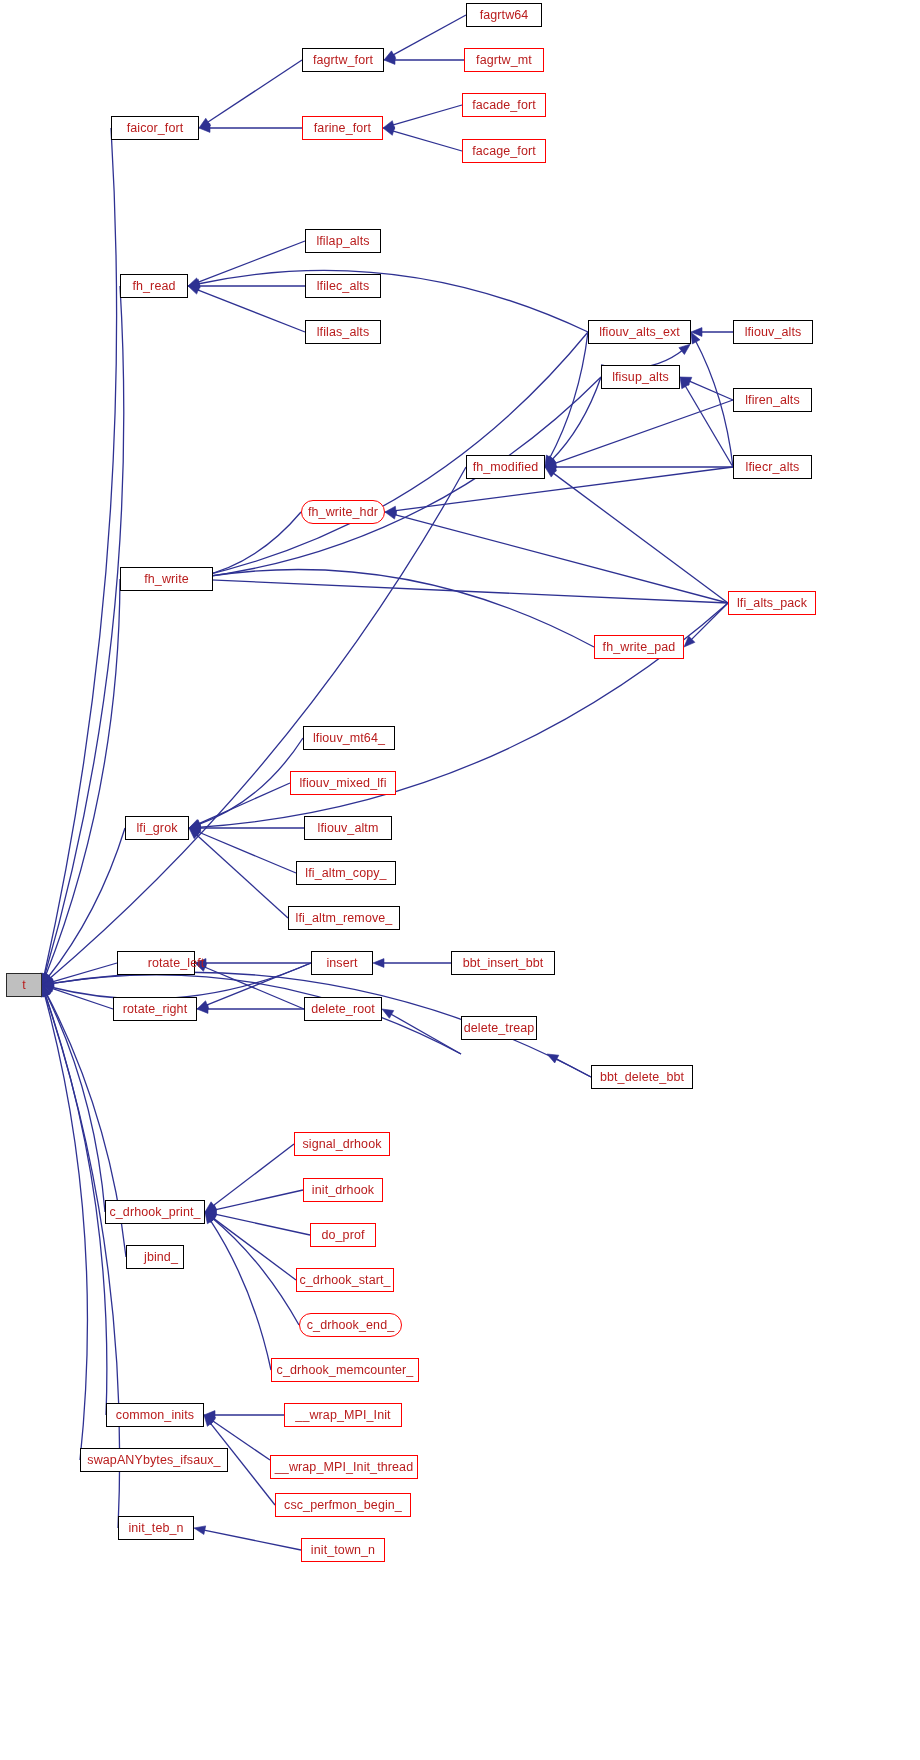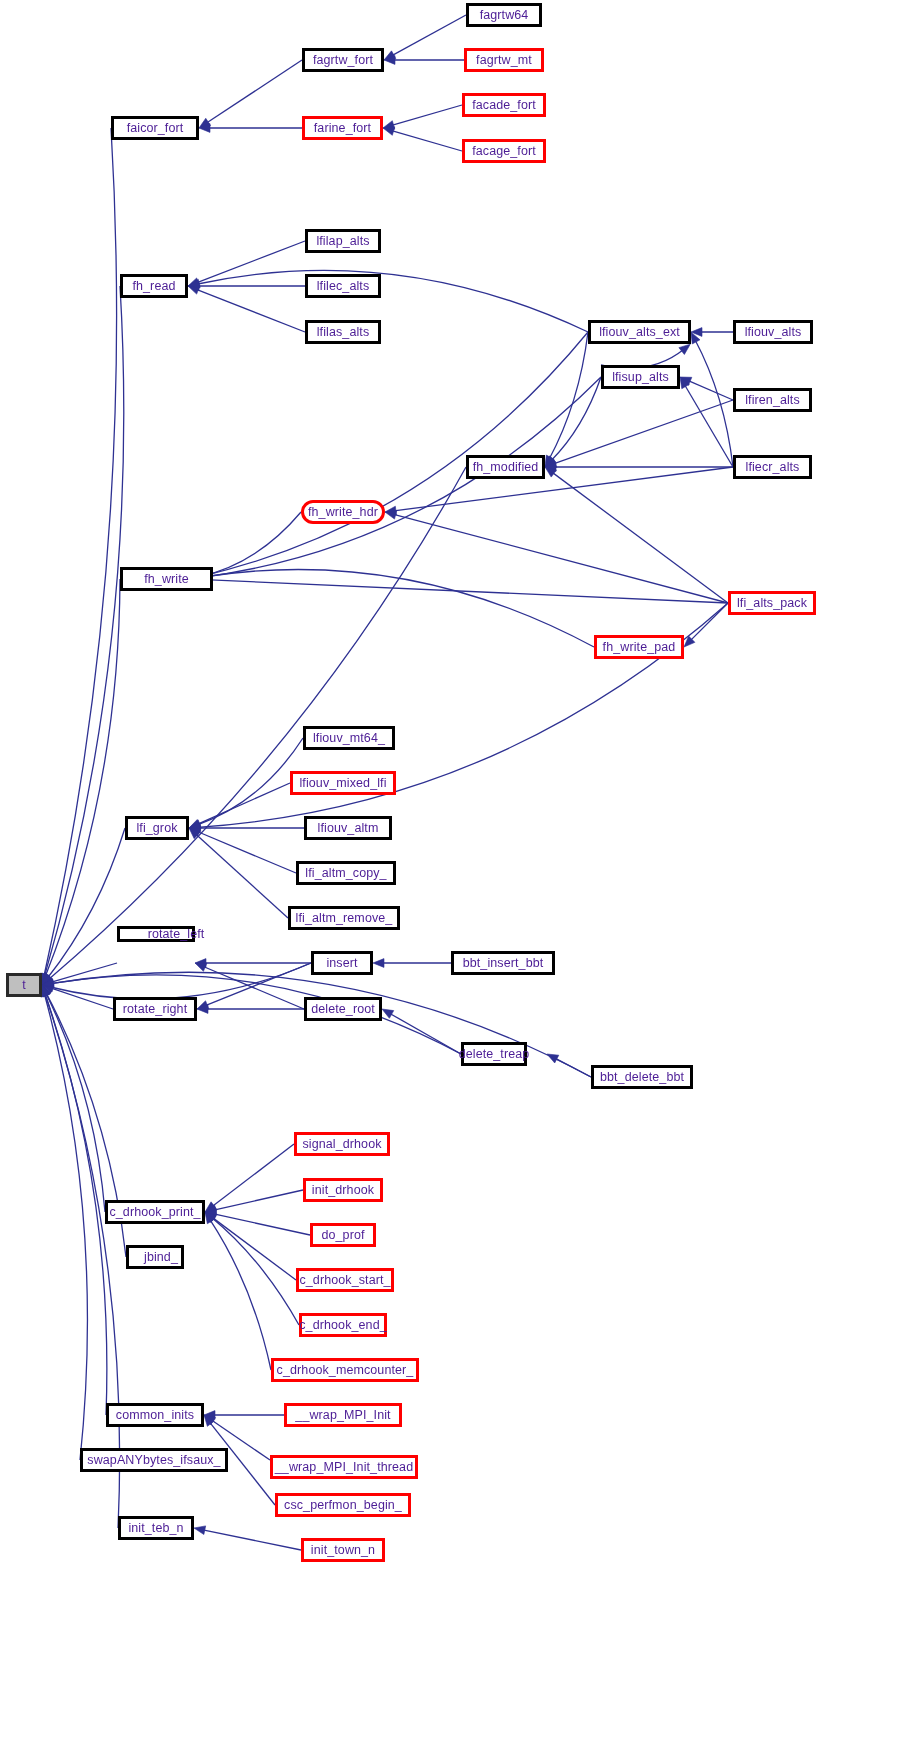--- a/index.html
+++ b/index.html
@@ -24,24 +24,24 @@
     width: 920px;
     height: 1760px;
   }
   .node {
     position: absolute;
     box-sizing: border-box;
     display: flex;
     align-items: center;
     justify-content: center;
     background: #ffffff;
-    border: 3px solid #000000;
+    border: 1px solid #000000;
     font-size: 12.5px;
     line-height: 1;
-    color: #4c1d95;
+    color: #b91c1c;
     white-space: nowrap;
     letter-spacing: 0.1px;
   }
   .node.red {
     border-color: #ff0000;
   }
   .node.root {
     background: #bfbfbf;
     border-color: #2a2a2a;
   }
@@ -399,36 +399,36 @@
       </div>
       <div class="node" style="left: 304px; top: 816px; width: 88px; height: 24px;">
         <span class="node-label">lfiouv_altm</span>
       </div>
       <div class="node" style="left: 296px; top: 861px; width: 100px; height: 24px;">
         <span class="node-label">lfi_altm_copy_</span>
       </div>
       <div class="node" style="left: 288px; top: 906px; width: 112px; height: 24px;">
         <span class="node-label">lfi_altm_remove_</span>
       </div>
-      <div class="node" style="left: 117px; top: 926px; width: 78px; height: 16px; padding-left: 40px;">
+      <div class="node" style="left: 117px; top: 951px; width: 78px; height: 24px; padding-left: 40px;">
         <span class="node-label">rotate_left</span>
       </div>
       <div class="node" style="left: 311px; top: 951px; width: 62px; height: 24px;">
         <span class="node-label">insert</span>
       </div>
       <div class="node" style="left: 451px; top: 951px; width: 104px; height: 24px;">
         <span class="node-label">bbt_insert_bbt</span>
       </div>
       <div class="node" style="left: 113px; top: 997px; width: 84px; height: 24px;">
         <span class="node-label">rotate_right</span>
       </div>
       <div class="node" style="left: 304px; top: 997px; width: 78px; height: 24px;">
         <span class="node-label">delete_root</span>
       </div>
-      <div class="node" style="left: 461px; top: 1042px; width: 66px; height: 24px; justify-content: center;">
+      <div class="node" style="left: 461px; top: 1016px; width: 76px; height: 24px; justify-content: center;">
         <span class="node-label">delete_treap</span>
       </div>
       <div class="node" style="left: 591px; top: 1065px; width: 102px; height: 24px;">
         <span class="node-label">bbt_delete_bbt</span>
       </div>
       <div class="node red" style="left: 294px; top: 1132px; width: 96px; height: 24px;">
         <span class="node-label">signal_drhook</span>
       </div>
       <div class="node red" style="left: 303px; top: 1178px; width: 80px; height: 24px;">
         <span class="node-label">init_drhook</span>
@@ -438,21 +438,21 @@
       </div>
       <div class="node red" style="left: 310px; top: 1223px; width: 66px; height: 24px;">
         <span class="node-label">do_prof</span>
       </div>
       <div class="node" style="left: 126px; top: 1245px; width: 58px; height: 24px; padding-left: 12px;">
         <span class="node-label">jbind_</span>
       </div>
       <div class="node red" style="left: 296px; top: 1268px; width: 98px; height: 24px;">
         <span class="node-label">c_drhook_start_</span>
       </div>
-      <div class="node red" style="left: 299px; top: 1313px; width: 88px; height: 24px;">
+      <div class="node red" style="left: 299px; top: 1313px; width: 103px; height: 24px; border-radius: 12px;">
         <span class="node-label">c_drhook_end_</span>
       </div>
       <div class="node red" style="left: 271px; top: 1358px; width: 148px; height: 24px;">
         <span class="node-label">c_drhook_memcounter_</span>
       </div>
       <div class="node" style="left: 106px; top: 1403px; width: 98px; height: 24px;">
         <span class="node-label">common_inits</span>
       </div>
       <div class="node red" style="left: 284px; top: 1403px; width: 118px; height: 24px;">
         <span class="node-label">__wrap_MPI_Init</span>

